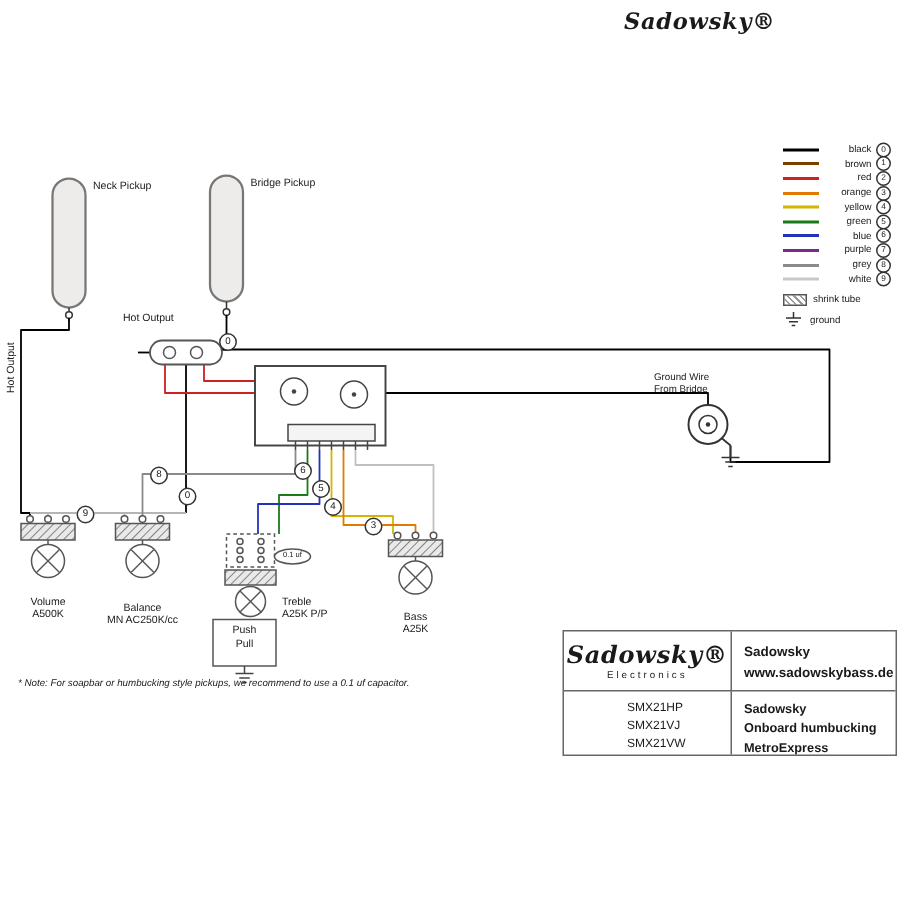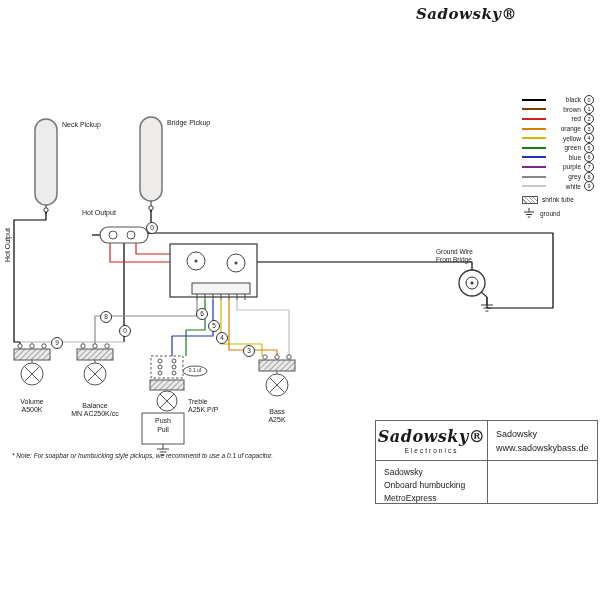--- a/index.html
+++ b/index.html
@@ -25,21 +25,21 @@
   .shrink-symbol{display:inline-block;width:14px;height:6px;border:1px solid #555;
        background:repeating-linear-gradient(45deg,#fff 0 2px,#999 2px 3px);flex:0 0 14px;}
   
   .callout{position:absolute;width:10px;height:10px;border:0.8px solid #333;border-radius:50%;
            background:#fff;font-size:6.5px;line-height:10px;text-align:center;}
   
   .titleblock{position:absolute;left:375px;top:420px;width:221px;height:82px;
               display:grid;grid-template-columns:112px 1fr;grid-template-rows:40px 1fr;
               border:1px solid #666;background:#fff;}
   .tb-cell{border-right:1px solid #666;border-bottom:1px solid #666;overflow:hidden;}
-  .tb-cell:nth-child(2n){border-right:none;}
+  .tb-cell:nth-child(2n){border-right:none;font-weight:bold;}
   .tb-cell:nth-child(n+3){border-bottom:none;}
   .tb-logo{display:flex;flex-direction:column;align-items:center;justify-content:center;}
   .tb-logo-script{font-family:"DejaVu Serif",serif;font-style:italic;font-weight:bold;
                   font-size:16px;letter-spacing:.5px;}
   .tb-logo-sub{font-size:6.5px;letter-spacing:2px;margin-top:1px;}
   .tb-site{padding:7px 8px;font-size:9px;line-height:1.55;}
   .tb-models{padding:5px 0 0 42px;font-size:8px;line-height:1.5;}
   .tb-product{padding:5px 8px;font-size:8.5px;line-height:1.5;}
   .note{position:absolute;left:12px;top:452px;font-size:6.5px;font-style:italic;}
 </style>
@@ -284,20 +284,25 @@
 
   <div class="titleblock">
     <div class="tb-cell tb-logo">
       <div class="tb-logo-script">Sadowsky®</div>
       <div class="tb-logo-sub">Electronics</div>
     </div>
     <div class="tb-cell tb-site">
       <div>Sadowsky</div>
       <div>www.sadowskybass.de</div>
     </div>
+    <div class="tb-cell tb-models">
+      <div>SMX21HP</div>
+      <div>SMX21VJ</div>
+      <div>SMX21VW</div>
+    </div>
     <div class="tb-cell tb-product">
       <div>Sadowsky</div>
       <div>Onboard humbucking</div>
       <div>MetroExpress</div>
     </div>
   </div>
 
 </div>
 
 </body></html>

